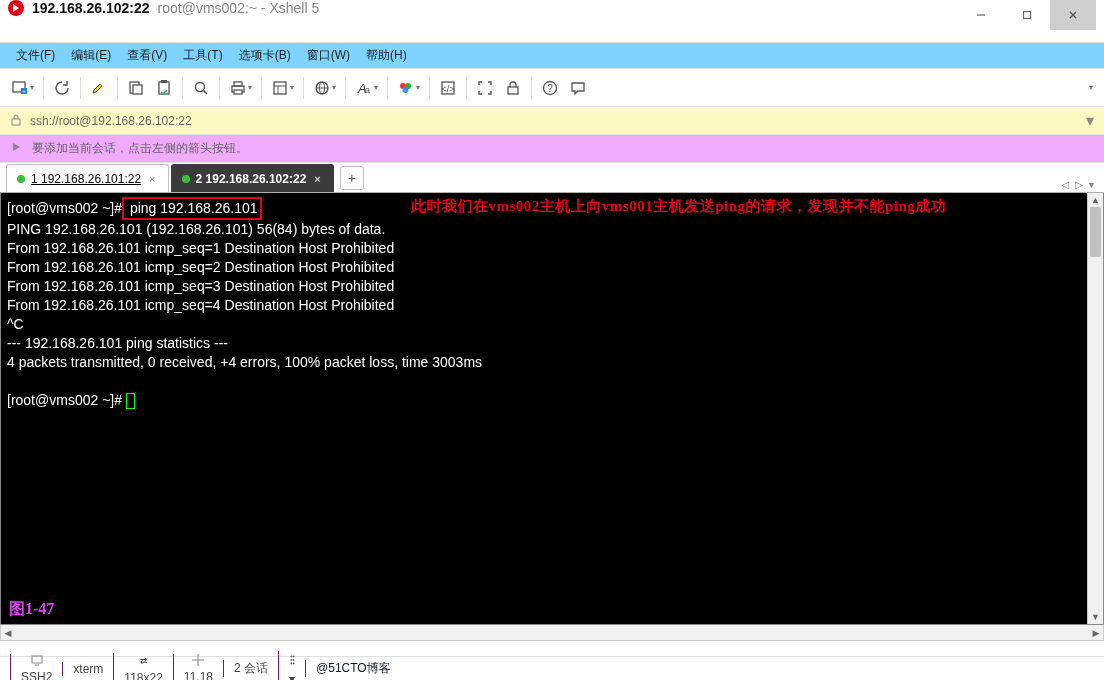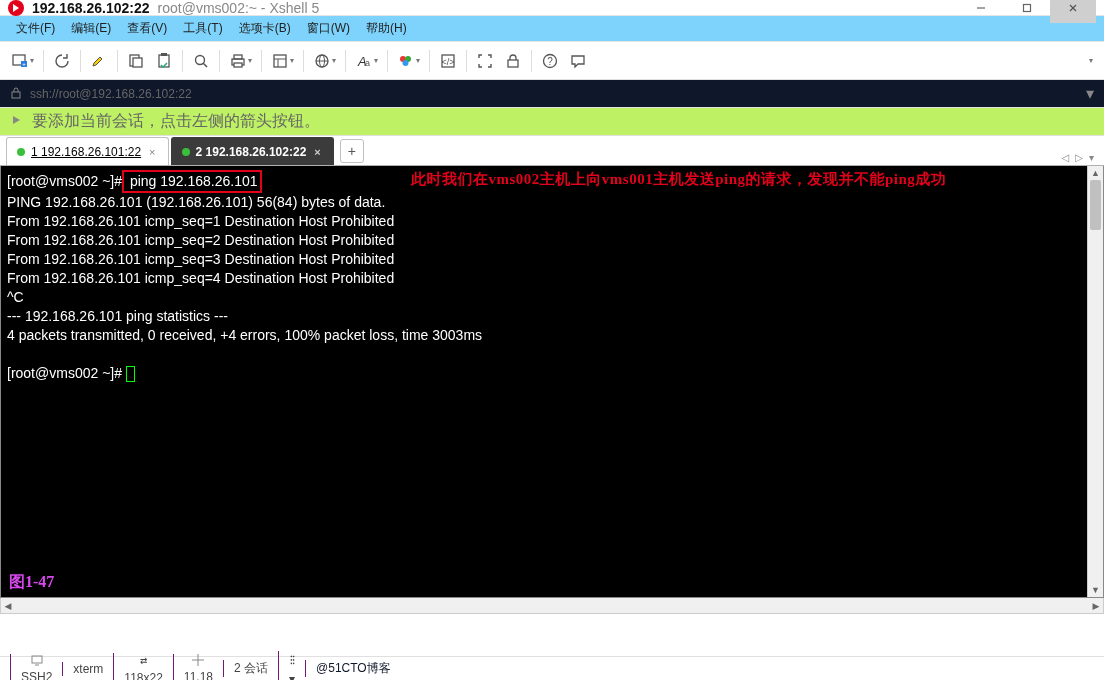--- a/index.html
+++ b/index.html
@@ -1,19 +1,19 @@
 <!DOCTYPE html>
 <html><head>
 <meta charset="utf-8">
 <style>
 * { margin:0; padding:0; box-sizing:border-box; font-family:"Microsoft YaHei","Segoe UI",sans-serif; }
 body { background:#fff; width:1104px; height:680px; overflow:hidden; position:relative; }
 
 
-.titlebar { height:16px; display:flex; align-items:center; padding:0 8px; background:#fff; border-bottom:1px solid #e5e5e5; }
+.titlebar { height:43px; display:flex; padding:0 8px; background:#fff; border-bottom:1px solid #e5e5e5; }
 .titlebar .logo { width:16px; height:16px; background:#e2001a; border-radius:50%; margin-right:8px; display:flex; align-items:center; justify-content:center; }
 .titlebar .logo svg { width:10px; height:10px; }
 .titlebar .title-strong { font-size:14px; font-weight:700; color:#111; }
 .titlebar .title-rest { font-size:14px; color:#888; margin-left:8px; }
 .win-controls { margin-left:auto; display:flex; }
 .win-btn { width:46px; height:30px; display:flex; align-items:center; justify-content:center; color:#666; cursor:pointer; }
 .win-btn.close { background:#cfcfcf; }
 .win-btn svg { width:10px; height:10px; }
 
 
@@ -21,27 +21,27 @@
 .menubar .menu-item { font-size:12px; color:#222; padding:2px 6px; cursor:pointer; }
 
 
 .toolbar { height:38px; display:flex; align-items:center; padding:0 6px; gap:0; border-bottom:1px solid #e0e0e0; background:#fff; }
 .tool-btn { height:30px; padding:0 5px; display:flex; align-items:center; justify-content:center; color:#555; cursor:pointer; border-radius:3px; position:relative; }
 .tool-btn svg { width:18px; height:18px; }
 .tool-btn .dd { font-size:8px; margin-left:1px; color:#777; }
 .tool-sep { width:1px; height:22px; background:#ddd; margin:0 4px; }
 
 
-.addrbar { height:28px; display:flex; align-items:center; padding:0 10px; gap:8px; border-bottom:1px solid #e0e0e0; background:#0f172a; }
+.addrbar { height:28px; display:flex; align-items:center; padding:0 10px; gap:8px; border-bottom:1px solid #e0e0e0; background:#fef9c3; }
 .addrbar .lock { color:#777; }
 .addrbar .addr { font-size:12px; color:#666; flex:1; }
 .addrbar .arrow { color:#888; cursor:pointer; }
 
 
-.infobar { height:28px; display:flex; align-items:center; padding:0 10px; gap:8px; border-bottom:1px solid #e0e0e0; background:#bef264; font-size:16px; color:#666; }
+.infobar { height:28px; display:flex; align-items:center; padding:0 10px; gap:8px; border-bottom:1px solid #e0e0e0; background:#f0abfc; font-size:12px; color:#666; }
 .infobar .arrow-btn { width:14px; height:14px; color:#888; }
 
 
 .tabbar { height:30px; display:flex; align-items:flex-end; background:#fff; border-bottom:1px solid #b0b0b0; padding-left:6px; }
 .tab { height:28px; display:flex; align-items:center; padding:0 12px 0 10px; font-size:12px; border:1px solid #c0c0c0; border-bottom:none; background:#fff; margin-right:2px; border-radius:3px 3px 0 0; cursor:pointer; }
 .tab.active { background:#3b3b3b; color:#fff; border-color:#3b3b3b; font-weight:700; }
 .tab .dot { width:8px; height:8px; border-radius:50%; background:#3bbf3b; margin-right:6px; }
 .tab.active .dot { background:#3bbf3b; }
 .tab .tclose { margin-left:8px; color:#888; font-size:11px; }
 .tab.active .tclose { color:#ccc; }

